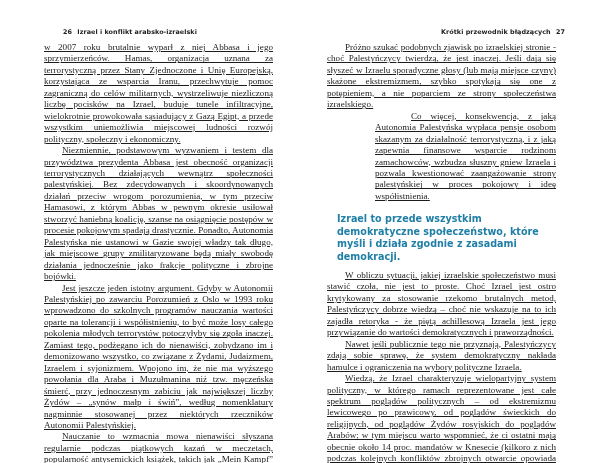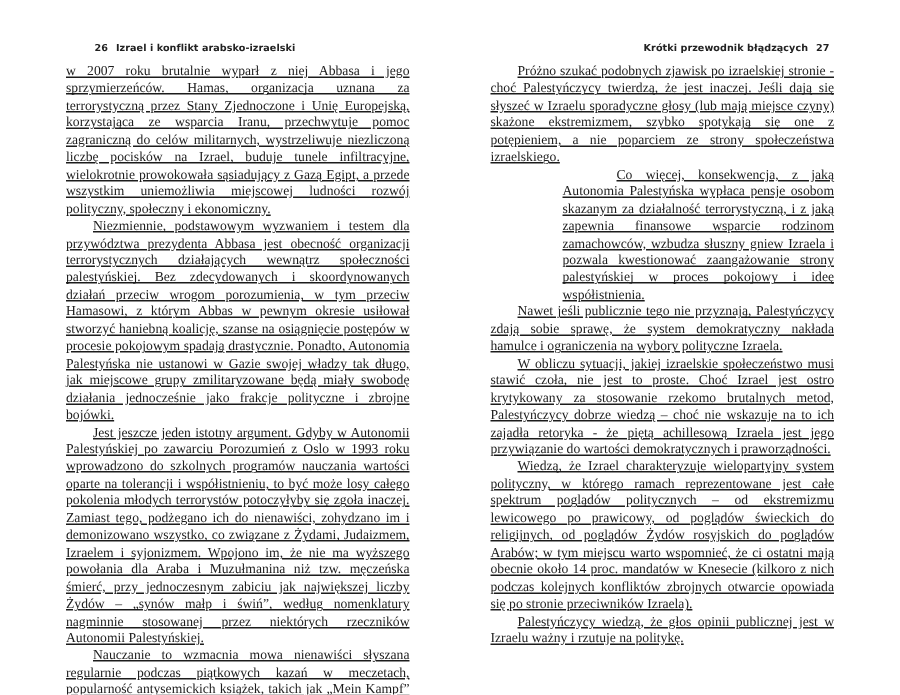--- a/index.html
+++ b/index.html
@@ -6,21 +6,21 @@
   body { width:600px; height:463px; position:relative; overflow:hidden; }
   .page { position:absolute; top:0; height:463px; }
   .page.left { left:0; width:300px; }
   .page.right { left:300px; width:300px; }
   .running-head {
     position:absolute; top:28px;
     font-family:"DejaVu Sans", sans-serif; font-weight:bold;
     font-size:6.4px; color:#222; letter-spacing:0.05px; white-space:nowrap;
   }
   .left .running-head { left:60px; }
-  .right .running-head { right:44px; }
+  .right .running-head { right:32px; }
   .running-head .num { margin:0 3px; }
   .body {
     position:absolute; top:42px;
     font-family:"Liberation Serif", serif; font-size:9.1px; line-height:11.45px;
     color:#1c1c1c; text-align:justify; hyphens:manual;
   }
   .left .body { left:44px; width:229px; }
   .right .body { left:27px; width:229px; }
   .body p { margin:0; text-indent:0;text-decoration:underline; }
   .body p.ind { text-indent:18px; }
@@ -48,19 +48,20 @@
 </div>
 
 <div class="page right">
   <div class="running-head">
     <span>Krótki przewodnik błądzących</span>
     <span class="num">27</span>
   </div>
   <div class="body">
     <p class="ind">Próżno szukać podobnych zjawisk po izraelskiej stronie - choć Palestyńczycy twierdzą, że jest inaczej. Jeśli dają się słyszeć w Izraelu sporadyczne głosy (lub mają miejsce czyny) skażone ekstremizmem, szybko spotykają się one z potępieniem, a nie poparciem ze strony społeczeństwa izraelskiego.</p>
     <p class="ind2">Co więcej, konsekwencja, z jaką Autonomia Palestyńska wypłaca pensje osobom skazanym za działalność terrorystyczną, i z jaką zapewnia finansowe wsparcie rodzinom zamachowców, wzbudza słuszny gniew Izraela i pozwala kwestionować zaangażowanie strony palestyńskiej w proces pokojowy i ideę współistnienia.</p>
+    <div class="callout">Izrael to przede wszystkim demokratyczne społeczeństwo, które myśli i działa zgodnie z zasadami demokracji.</div>
+    <p class="ind">W obliczu sytuacji, jakiej izraelskie społeczeństwo musi stawić czoła, nie jest to proste. Choć Izrael jest ostro krytykowany za stosowanie rzekomo brutalnych metod, Palestyńczycy dobrze wiedzą – choć nie wskazuje na to ich zajadła retoryka - że piętą achillesową Izraela jest jego przywiązanie do wartości demokratycznych i praworządności.</p>
     <p class="ind">Nawet jeśli publicznie tego nie przyznają, Palestyńczycy zdają sobie sprawę, że system demokratyczny nakłada hamulce i ograniczenia na wybory polityczne Izraela.</p>
-    <p class="ind">W obliczu sytuacji, jakiej izraelskie społeczeństwo musi stawić czoła, nie jest to proste. Choć Izrael jest ostro krytykowany za stosowanie rzekomo brutalnych metod, Palestyńczycy dobrze wiedzą – choć nie wskazuje na to ich zajadła retoryka - że piętą achillesową Izraela jest jego przywiązanie do wartości demokratycznych i praworządności.</p>
     <p class="ind">Wiedzą, że Izrael charakteryzuje wielopartyjny system polityczny, w którego ramach reprezentowane jest całe spektrum poglądów politycznych – od ekstremizmu lewicowego po prawicowy, od poglądów świeckich do religijnych, od poglądów Żydów rosyjskich do poglądów Arabów; w tym miejscu warto wspomnieć, że ci ostatni mają obecnie około 14 proc. mandatów w Knesecie (kilkoro z nich podczas kolejnych konfliktów zbrojnych otwarcie opowiada się po stronie przeciwników Izraela).</p>
     <p class="ind">Palestyńczycy wiedzą, że głos opinii publicznej jest w Izraelu ważny i rzutuje na politykę.</p>
 
   </div>
 </div>
 
 </body></html>

